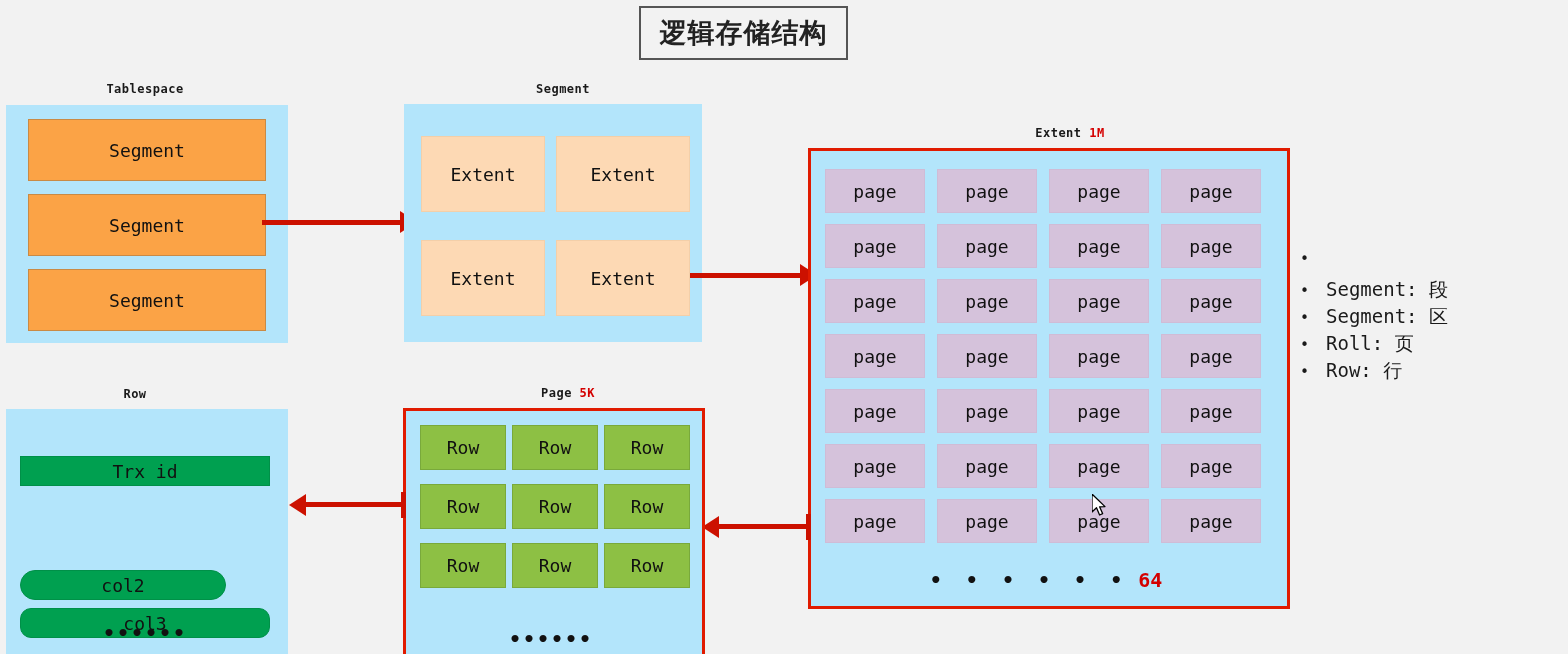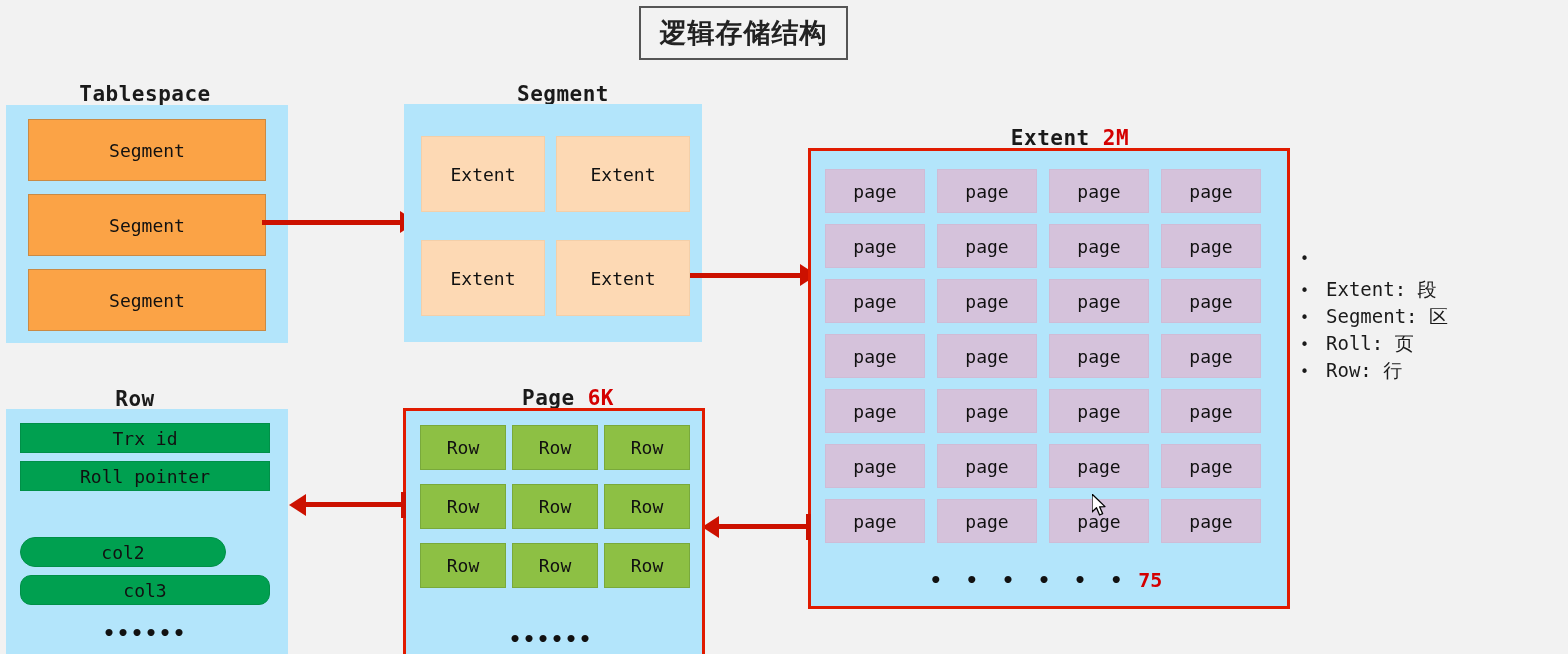--- a/index.html
+++ b/index.html
@@ -24,21 +24,21 @@
     display: flex; align-items: center; justify-content: center;
   }
   #title-text {
     font-family: "DejaVu Sans", "Liberation Sans", sans-serif;
     font-size: 27px; font-weight: bold; color: #222222;
     letter-spacing: 1px;
   }
 
   
   .caption {
-    font-size: 21px; font-weight: bold; color: #1A1A1A;
+    font-size: 12px; font-weight: bold; color: #1A1A1A;
     white-space: nowrap; letter-spacing: 0.5px;
     text-align: center;
   }
   .caption .size { color: #D40000; }
 
   
   .blue-box {
     background: #B3E5FB;
   }
   .blue-box.redborder { border: 3px solid #E01B00; }
@@ -61,20 +61,21 @@
     background: #D5C2DB; border: 1px solid #CFBCD6;
     font-size: 18px;
   }
   .row-blk {
     background: #8DC044; border: 1px solid #79A93B;
     font-size: 18px;
   }
   .rowfield-blk {
     background: #00A050; border: 1px solid #009048;
     font-size: 18px;
+    margin-top: 33px;
   }
 
   
   .dots {
     display: flex; align-items: center; justify-content: center;
     font-size: 20px; font-weight: bold; color: #111111;
     letter-spacing: 2px;
   }
   .dots-wide { letter-spacing: 6px; }
   .dots .count { color: #D40000; margin-left: 10px; letter-spacing: 0; }
@@ -139,21 +140,21 @@
   <div class="abs blk ext-blk" style="left:152px; top:136px; width:134px; height:76px;">Extent</div>
 </div>
 
 <div class="abs">
   <div class="abs arrow-line" style="left:690px; top:273px; width:112px;"></div>
   <div class="abs arrow-head right" style="left:800px; top:264px;"></div>
 </div>
 
 <div class="abs caption" style="left:985px; top:126px; width:170px;">
   <span>Extent</span>
-  <span class="size">2M</span>
+  <span class="size">1M</span>
 </div>
 <div class="abs blue-box redborder" id="extent-box" style="left:808px; top:148px; width:476px; height:455px;">
   <div class="abs" id="extent-grid" style="left:14px; top:18px; width:444px; height:385px;">
       <div class="abs blk page-blk" style="left: 0px; top: 0px; width: 100px; height: 44px;">page</div>
       <div class="abs blk page-blk" style="left: 112px; top: 0px; width: 100px; height: 44px;">page</div>
       <div class="abs blk page-blk" style="left: 224px; top: 0px; width: 100px; height: 44px;">page</div>
       <div class="abs blk page-blk" style="left: 336px; top: 0px; width: 100px; height: 44px;">page</div>
       <div class="abs blk page-blk" style="left: 0px; top: 55px; width: 100px; height: 44px;">page</div>
       <div class="abs blk page-blk" style="left: 112px; top: 55px; width: 100px; height: 44px;">page</div>
       <div class="abs blk page-blk" style="left: 224px; top: 55px; width: 100px; height: 44px;">page</div>
@@ -174,33 +175,33 @@
       <div class="abs blk page-blk" style="left: 112px; top: 275px; width: 100px; height: 44px;">page</div>
       <div class="abs blk page-blk" style="left: 224px; top: 275px; width: 100px; height: 44px;">page</div>
       <div class="abs blk page-blk" style="left: 336px; top: 275px; width: 100px; height: 44px;">page</div>
       <div class="abs blk page-blk" style="left: 0px; top: 330px; width: 100px; height: 44px;">page</div>
       <div class="abs blk page-blk" style="left: 112px; top: 330px; width: 100px; height: 44px;">page</div>
       <div class="abs blk page-blk" style="left: 224px; top: 330px; width: 100px; height: 44px;">page</div>
       <div class="abs blk page-blk" style="left: 336px; top: 330px; width: 100px; height: 44px;">page</div>
     </div>
   <div class="abs dots dots-wide" style="left:0px; top:415px; width:470px; height:28px;">
     <span>• • • • • •</span>
-    <span class="count">75</span>
+    <span class="count">64</span>
   </div>
 </div>
 
 <div class="abs">
   <div class="abs arrow-tail" style="left:806px; top:514px; height:26px;"></div>
   <div class="abs arrow-line" style="left:718px; top:524px; width:90px;"></div>
   <div class="abs arrow-head left" style="left:702px; top:516px;"></div>
 </div>
 
 <div class="abs caption" style="left:478px; top:386px; width:180px;">
   <span>Page</span>
-  <span class="size">6K</span>
+  <span class="size">5K</span>
 </div>
 <div class="abs blue-box redborder" id="page-box" style="left:403px; top:408px; width:296px; height:243px;">
   <div class="abs" id="page-grid" style="left:14px; top:14px; width:268px; height:165px;">
       <div class="abs blk row-blk" style="left: 0px; top: 0px; width: 86px; height: 45px;">Row</div>
       <div class="abs blk row-blk" style="left: 92px; top: 0px; width: 86px; height: 45px;">Row</div>
       <div class="abs blk row-blk" style="left: 184px; top: 0px; width: 86px; height: 45px;">Row</div>
       <div class="abs blk row-blk" style="left: 0px; top: 59px; width: 86px; height: 45px;">Row</div>
       <div class="abs blk row-blk" style="left: 92px; top: 59px; width: 86px; height: 45px;">Row</div>
       <div class="abs blk row-blk" style="left: 184px; top: 59px; width: 86px; height: 45px;">Row</div>
       <div class="abs blk row-blk" style="left: 0px; top: 118px; width: 86px; height: 45px;">Row</div>
@@ -213,34 +214,33 @@
 <div class="abs">
   <div class="abs arrow-tail" style="left:401px; top:492px; height:26px;"></div>
   <div class="abs arrow-line" style="left:305px; top:502px; width:98px;"></div>
   <div class="abs arrow-head left" style="left:289px; top:494px;"></div>
 </div>
 
 <div class="abs caption" style="left:50px; top:387px; width:170px;">Row</div>
 <div class="abs blue-box" id="row-box" style="left:6px; top:409px; width:282px; height:250px;">
   <div class="abs" id="row-fields" style="left:14px; top:14px; width:254px; height:182px;">
       <div class="abs blk rowfield-blk" style="left: 0px; top: 0px; width: 250px; height: 30px;">Trx id</div>
-      <div class="abs blk rowfield-blk" style="left: 0px; top: 38px; width: 250px; height: 30px;">Roll pointer</div>
       <div class="abs blk rowfield-blk" style="left: 0px; top: 114px; width: 206px; height: 30px; border-radius: 15px;">col2</div>
       <div class="abs blk rowfield-blk" style="left: 0px; top: 152px; width: 250px; height: 30px; border-radius: 11px;">col3</div>
     </div>
   <div class="abs dots" style="left:0px; top:212px; width:278px; height:24px;">••••••</div>
 </div>
 
 <div class="abs" id="legend">
     <div class="legend-row">
       <span class="legend-bullet">•</span>
     </div>
     <div class="legend-row">
       <span class="legend-bullet">•</span>
-      <span class="legend-label">Extent: 段</span>
+      <span class="legend-label">Segment: 段</span>
     </div>
     <div class="legend-row">
       <span class="legend-bullet">•</span>
       <span class="legend-label">Segment: 区</span>
     </div>
     <div class="legend-row">
       <span class="legend-bullet">•</span>
       <span class="legend-label">Roll: 页</span>
     </div>
     <div class="legend-row">

